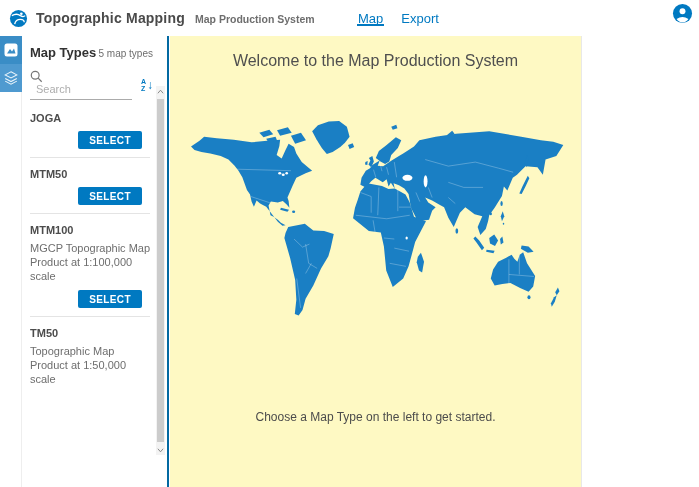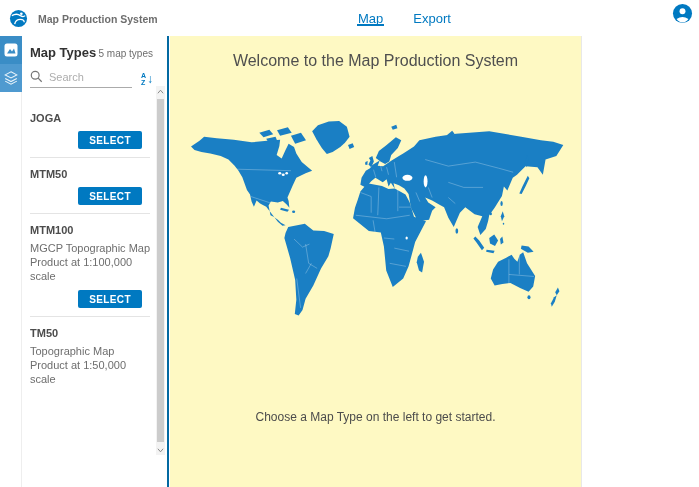--- a/index.html
+++ b/index.html
@@ -6,21 +6,21 @@
   html,body { width:699px; height:487px; overflow:hidden; background:#fff;
     font-family:"Liberation Sans", sans-serif; color:#4c4c4c; }
   .app { position:relative; width:699px; height:487px; background:#fff; }
 
   
   .header { position:absolute; top:0; left:0; right:0; height:36px; background:#fff;
     display:flex; align-items:center; }
   .logo { width:19px; height:19px; margin-left:9px; flex:0 0 auto; }
   .app-title { font-size:14px; font-weight:600; color:#4a4a4a; margin-left:8px; letter-spacing:.2px; }
   .app-subtitle { font-size:10.5px; font-weight:700; color:#6e6e6e; margin-left:10px; margin-top:2px; }
-  .tabs { position:absolute; left:357px; top:0; height:36px; display:flex; align-items:center; gap:28px; }
+  .tabs { position:absolute; left:357px; top:0; height:36px; display:flex; align-items:center; gap:16px; }
   .tab { font-size:13px; color:var(--accent,#0079c1); cursor:pointer; position:relative; padding:9px 1px; }
   .tab.active:after { content:""; position:absolute; left:0; right:0; bottom:9px; height:2px;
     background:var(--accent,#0079c1); }
   .avatar { position:absolute; right:6px; top:3px; width:21px; height:21px; cursor:pointer; }
 
   
   .body { position:absolute; top:36px; left:0; right:0; bottom:0; }
 
   
   .toolstrip { position:absolute; left:0; top:0; bottom:0; width:22px; background:#fff;
@@ -31,22 +31,22 @@
   .tool-cell.c2 { background:#4f9ad0; }
 
   
   .sidebar { position:absolute; left:22px; top:0; bottom:0; width:147px; background:#fff;
     border-right:2px solid #0369a1; overflow:hidden; }
   .sidebar-header { display:flex; align-items:baseline; justify-content:space-between;
     padding:9px 14px 0 8px; }
   .sidebar-title { font-size:13px; font-weight:700; color:#323232; }
   .sidebar-count { font-size:10px; color:#6e6e6e; }
   .search-row { display:flex; align-items:center; padding:10px 14px 0 8px; }
-  .search-box { display:flex; align-items:flex-end; border-bottom:1px solid #ababab;
-    width:102px; padding-bottom:4px; }
+  .search-box { display:flex; align-items:flex-start; border-bottom:1px solid #ababab;
+    width:102px; padding-bottom:4px;flex-direction:column; }
   .search-input { border:none; outline:none; width:80px; font-size:11px; color:#4c4c4c;
     font-family:"Liberation Sans",sans-serif; }
   .search-input::placeholder { color:#adadad; }
   .sort-btn { margin-left:auto; display:flex; align-items:center; cursor:pointer;
     color:var(--accent,#0079c1); }
   .sort-letters { display:flex; flex-direction:column; font-size:7px; font-weight:700; line-height:7px; }
   .sort-arrow { font-size:12px; line-height:12px; margin-left:1px; }
 
   .map-list { position:absolute; top:66px; left:0; right:13px; bottom:0; padding:0 4px 0 8px; }
   .map-item { padding:6px 0 8px 0; border-top:1px solid #e4e4e4; }
@@ -78,20 +78,21 @@
 
 <div class="app">
 
   <header class="header">
     <svg class="logo" viewBox="0 0 20 20">
       <circle cx="10" cy="10" r="9" fill="var(--accent,#0079c1)"></circle>
       <path d="M3,7 Q8,4 12,7 Q15,9 17,7" stroke="#fff" stroke-width="1.4" fill="none"></path>
       <path d="M6,16 Q7,11 12,11 Q16,11 16,14" stroke="#fff" stroke-width="1.4" fill="none"></path>
       <circle cx="13" cy="5" r="1.4" fill="#fff"></circle>
     </svg>
+    <span class="app-title">Topographic Mapping</span>
     <span class="app-subtitle">Map Production System</span>
 
     <nav class="tabs">
       <span class="tab active">Map</span>
       <span class="tab">Export</span>
     </nav>
 
     <svg class="avatar" viewBox="0 0 22 22">
       <circle cx="11" cy="11" r="10" fill="var(--accent,#0079c1)"></circle>
       <circle cx="11" cy="8.6" r="3.1" fill="#fff"></circle>

